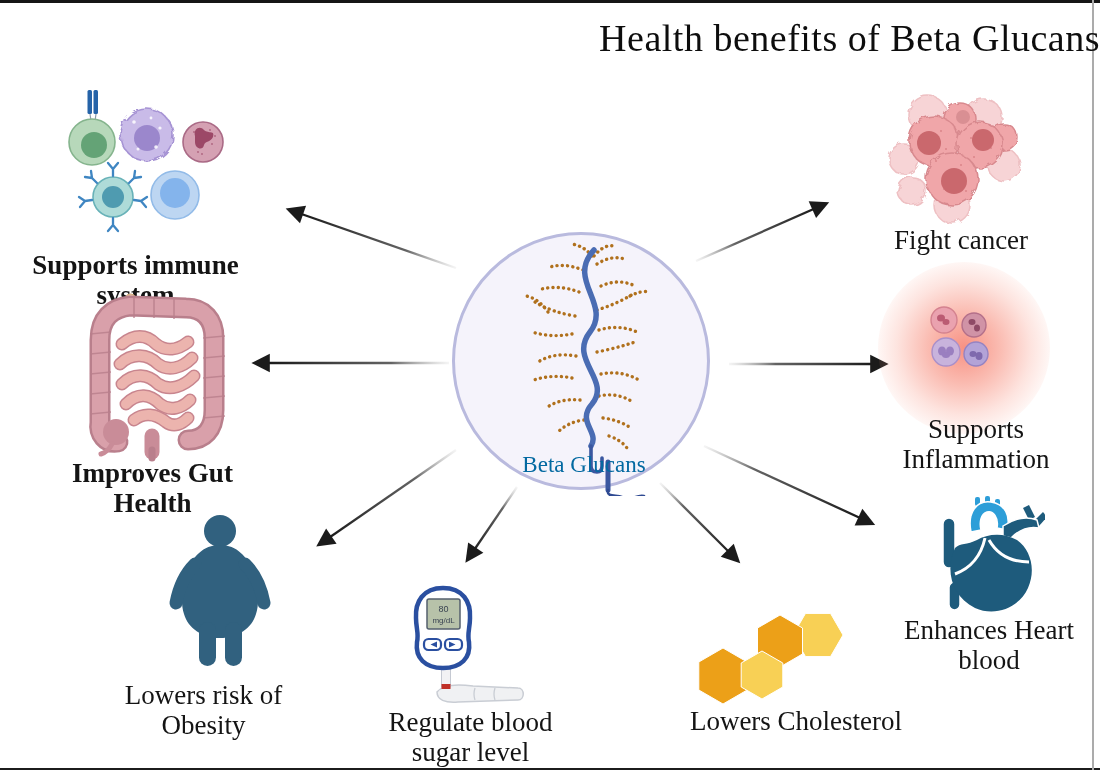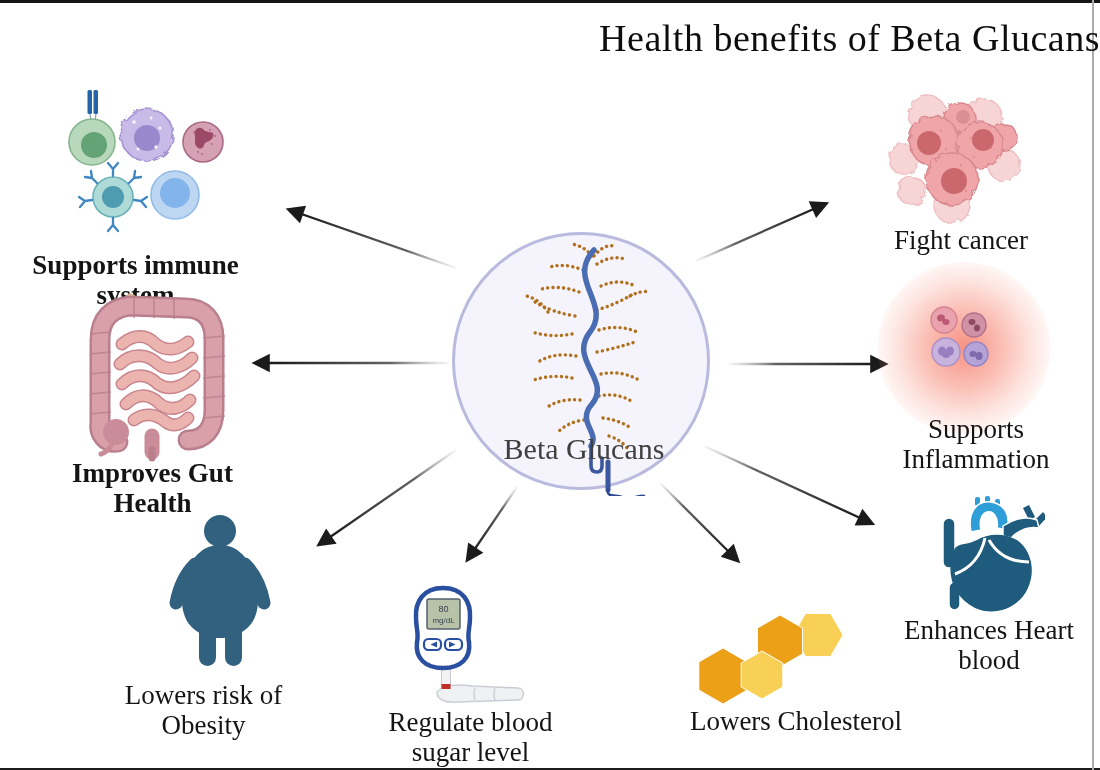--- a/index.html
+++ b/index.html
@@ -10,21 +10,21 @@
   #frame-top{left:0;top:0;width:1100px;height:3px;background:#161616;}
   #frame-bottom{left:0;bottom:0;width:1100px;height:2px;background:#1c1c1c;}
   #frame-right{top:0;right:6px;width:2px;height:770px;background:#ababab;}
   
   #page-title{left:0;top:16px;width:100%;text-align:right;
       font-size:38px;font-weight:normal;color:#0d0d0d;letter-spacing:0.5px;}
   
   #hub-circle{left:452px;top:232px;width:258px;height:258px;border-radius:50%;
       background:#f5f3fb;border:3px solid #b9bade;box-sizing:border-box;}
   #molecule{left:452px;top:232px;width:264px;height:264px;}
-  #hub-label{left:452px;top:432px;width:264px;text-align:center;font-size:30px;color:#404040;}
+  #hub-label{left:452px;top:452px;width:264px;text-align:center;font-size:23px;color:#0369a1;}
   
   .lbl{font-size:27px;color:#141414;text-align:center;line-height:1.1;}
   #lbl-immune{left:8px;top:251px;width:255px;font-weight:bold;}
   #lbl-gut{left:40px;top:459px;width:225px;font-weight:bold;}
   #lbl-obesity{left:86px;top:681px;width:235px;}
   #lbl-sugar{left:358px;top:708px;width:225px;}
   #lbl-chol{left:686px;top:707px;width:220px;}
   #lbl-heart{left:898px;top:616px;width:182px;}
   #lbl-inflam{left:877px;top:415px;width:198px;}
   #lbl-cancer{left:862px;top:226px;width:198px;}

